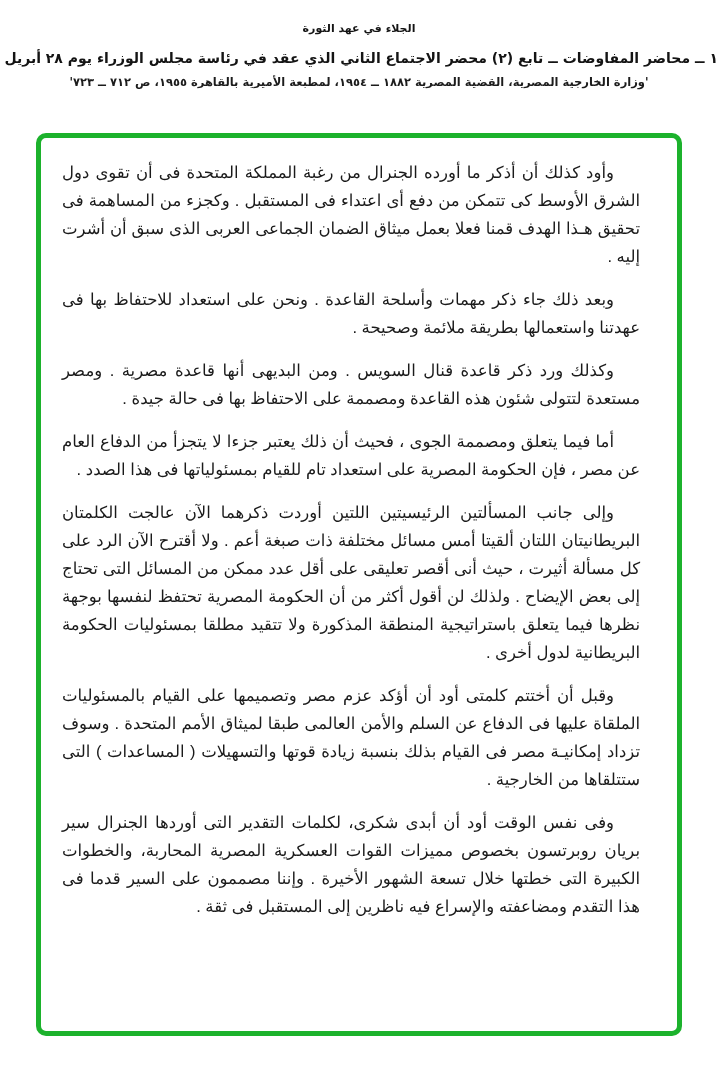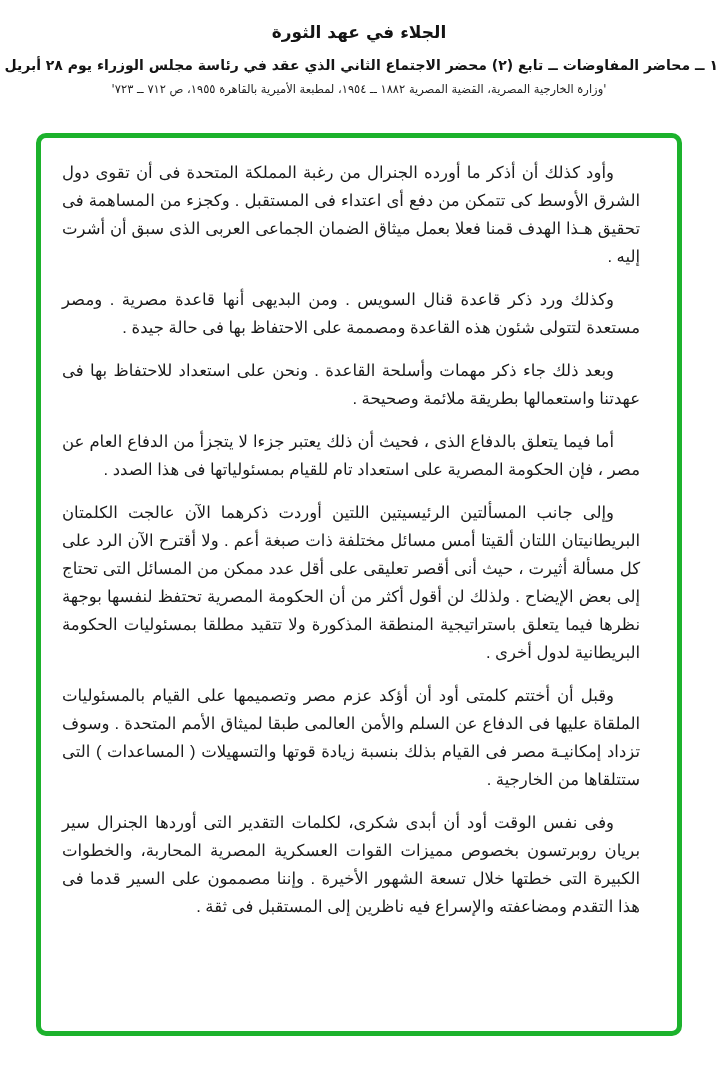--- a/index.html
+++ b/index.html
@@ -17,34 +17,34 @@
     }
     .header {
       position: absolute;
       top: 22px;
       left: 0;
       width: 718px;
       text-align: center;
       direction: rtl;
     }
     .title {
-      font-size: 17px;
+      font-size: 11px;
       font-weight: bold;
       letter-spacing: 0.5px;
     }
     .subtitle {
       margin-top: 15px;
       font-size: 14px;
       font-weight: bold;
       white-space: nowrap;
     }
     .source {
       margin-top: 9px;
       font-size: 11.5px;
-      font-weight: normal;
+      font-weight: bold;
       white-space: nowrap;
       color: #1c1c1c;
     }
     .green-box {
       position: absolute;
       left: 36px;
       top: 133px;
       width: 646px;
       height: 903px;
       box-sizing: border-box;
@@ -78,19 +78,19 @@
 <div class="header">
   <div class="title">الجلاء في عهد الثورة</div>
   <div class="subtitle">١ ــ محاضر المفاوضات ــ تابع (٢) محضر الاجتماع الثاني الذي عقد في رئاسة مجلس الوزراء يوم ٢٨ أبريل ١٩٥٣</div>
   <div class="source">'وزارة الخارجية المصرية، القضية المصرية ١٨٨٢ ــ ١٩٥٤، لمطبعة الأميرية بالقاهرة ١٩٥٥، ص ٧١٢ ــ ٧٢٣'</div>
 </div>
 
 <div class="green-box"></div>
 
 <div class="content">
   <p>وأود كذلك أن أذكر ما أورده الجنرال من رغبة المملكة المتحدة فى أن تقوى دول الشرق الأوسط كى تتمكن من دفع أى اعتداء فى المستقبل . وكجزء من المساهمة فى تحقيق هـذا الهدف قمنا فعلا بعمل ميثاق الضمان الجماعى العربى الذى سبق أن أشرت إليه .</p>
+  <p>وبعد ذلك جاء ذكر مهمات وأسلحة القاعدة . ونحن على استعداد للاحتفاظ بها فى عهدتنا واستعمالها بطريقة ملائمة وصحيحة .</p>
   <p>وكذلك ورد ذكر قاعدة قنال السويس . ومن البديهى أنها قاعدة مصرية .  ومصر مستعدة لتتولى شئون هذه القاعدة ومصممة على الاحتفاظ بها فى حالة جيدة .</p>
-  <p>وبعد ذلك جاء ذكر مهمات وأسلحة القاعدة . ونحن على استعداد للاحتفاظ بها فى عهدتنا واستعمالها بطريقة ملائمة وصحيحة .</p>
-  <p>أما فيما يتعلق بالدفاع الذى ، فحيث أن ذلك يعتبر جزءا لا يتجزأ من الدفاع العام عن مصر ، فإن الحكومة المصرية على استعداد تام للقيام بمسئولياتها فى هذا الصدد .</p>
+  <p>أما فيما يتعلق ومصممة الجوى ، فحيث أن ذلك يعتبر جزءا لا يتجزأ من الدفاع العام عن مصر ، فإن الحكومة المصرية على استعداد تام للقيام بمسئولياتها فى هذا الصدد .</p>
   <p>وإلى جانب المسألتين الرئيسيتين اللتين أوردت ذكرهما الآن عالجت الكلمتان البريطانيتان اللتان ألقيتا أمس مسائل مختلفة ذات صبغة أعم . ولا أقترح الآن الرد على كل مسألة أثيرت ، حيث أنى أقصر تعليقى على أقل عدد ممكن من المسائل التى تحتاج إلى بعض الإيضاح .  ولذلك لن أقول أكثر من أن الحكومة المصرية تحتفظ لنفسها بوجهة نظرها فيما يتعلق باستراتيجية المنطقة المذكورة ولا تتقيد مطلقا بمسئوليات الحكومة البريطانية لدول أخرى .</p>
   <p>وقبل أن أختتم كلمتى أود أن أؤكد عزم مصر وتصميمها على القيام بالمسئوليات الملقاة عليها فى الدفاع عن السلم والأمن العالمى طبقا لميثاق الأمم المتحدة .  وسوف تزداد إمكانيـة مصر فى القيام بذلك بنسبة زيادة قوتها والتسهيلات ( المساعدات ) التى ستتلقاها من الخارجية .</p>
   <p>وفى نفس الوقت أود أن أبدى شكرى، لكلمات التقدير التى أوردها الجنرال سير بريان روبرتسون بخصوص مميزات القوات العسكرية المصرية المحاربة، والخطوات الكبيرة التى خطتها خلال تسعة الشهور الأخيرة . وإننا مصممون على السير قدما فى هذا التقدم ومضاعفته والإسراع فيه ناظرين إلى المستقبل فى ثقة .</p>
 </div>
 
 </body></html>

